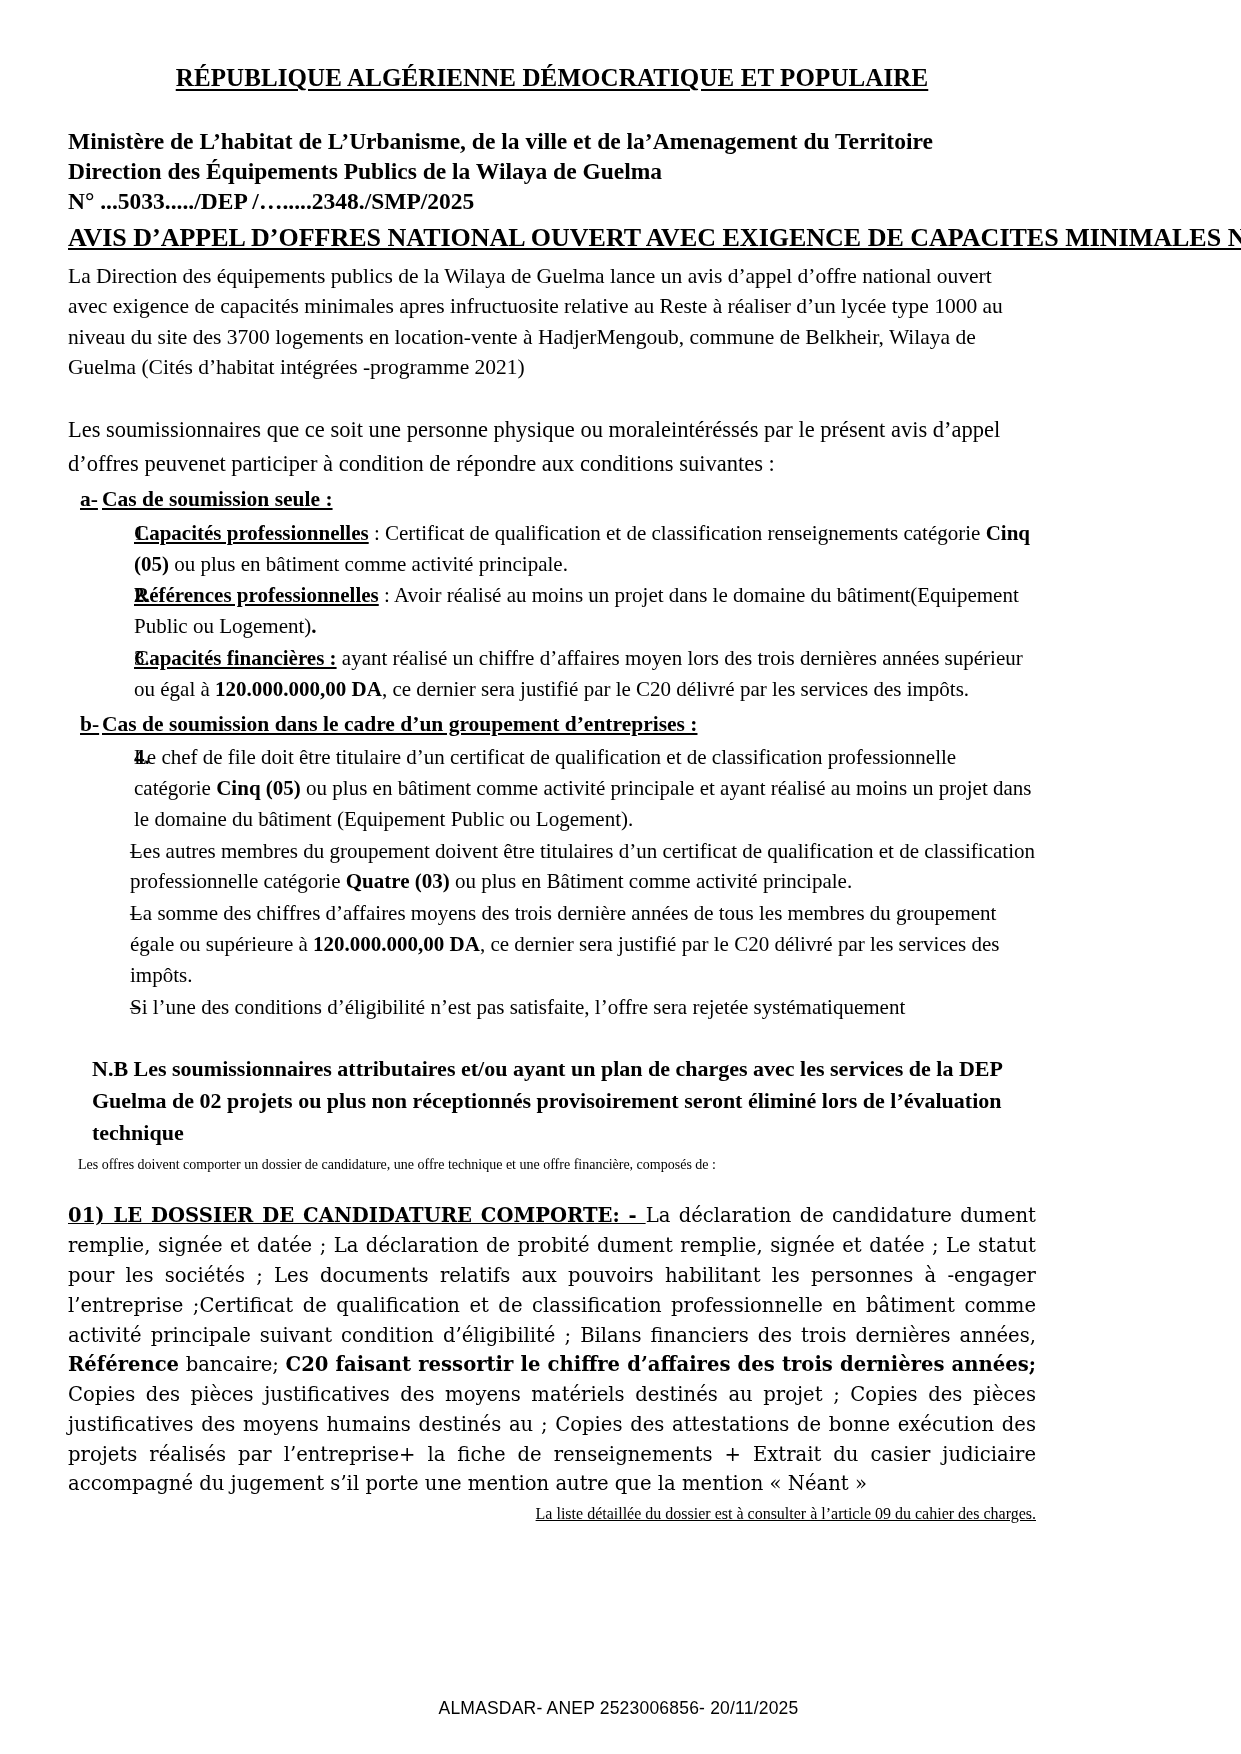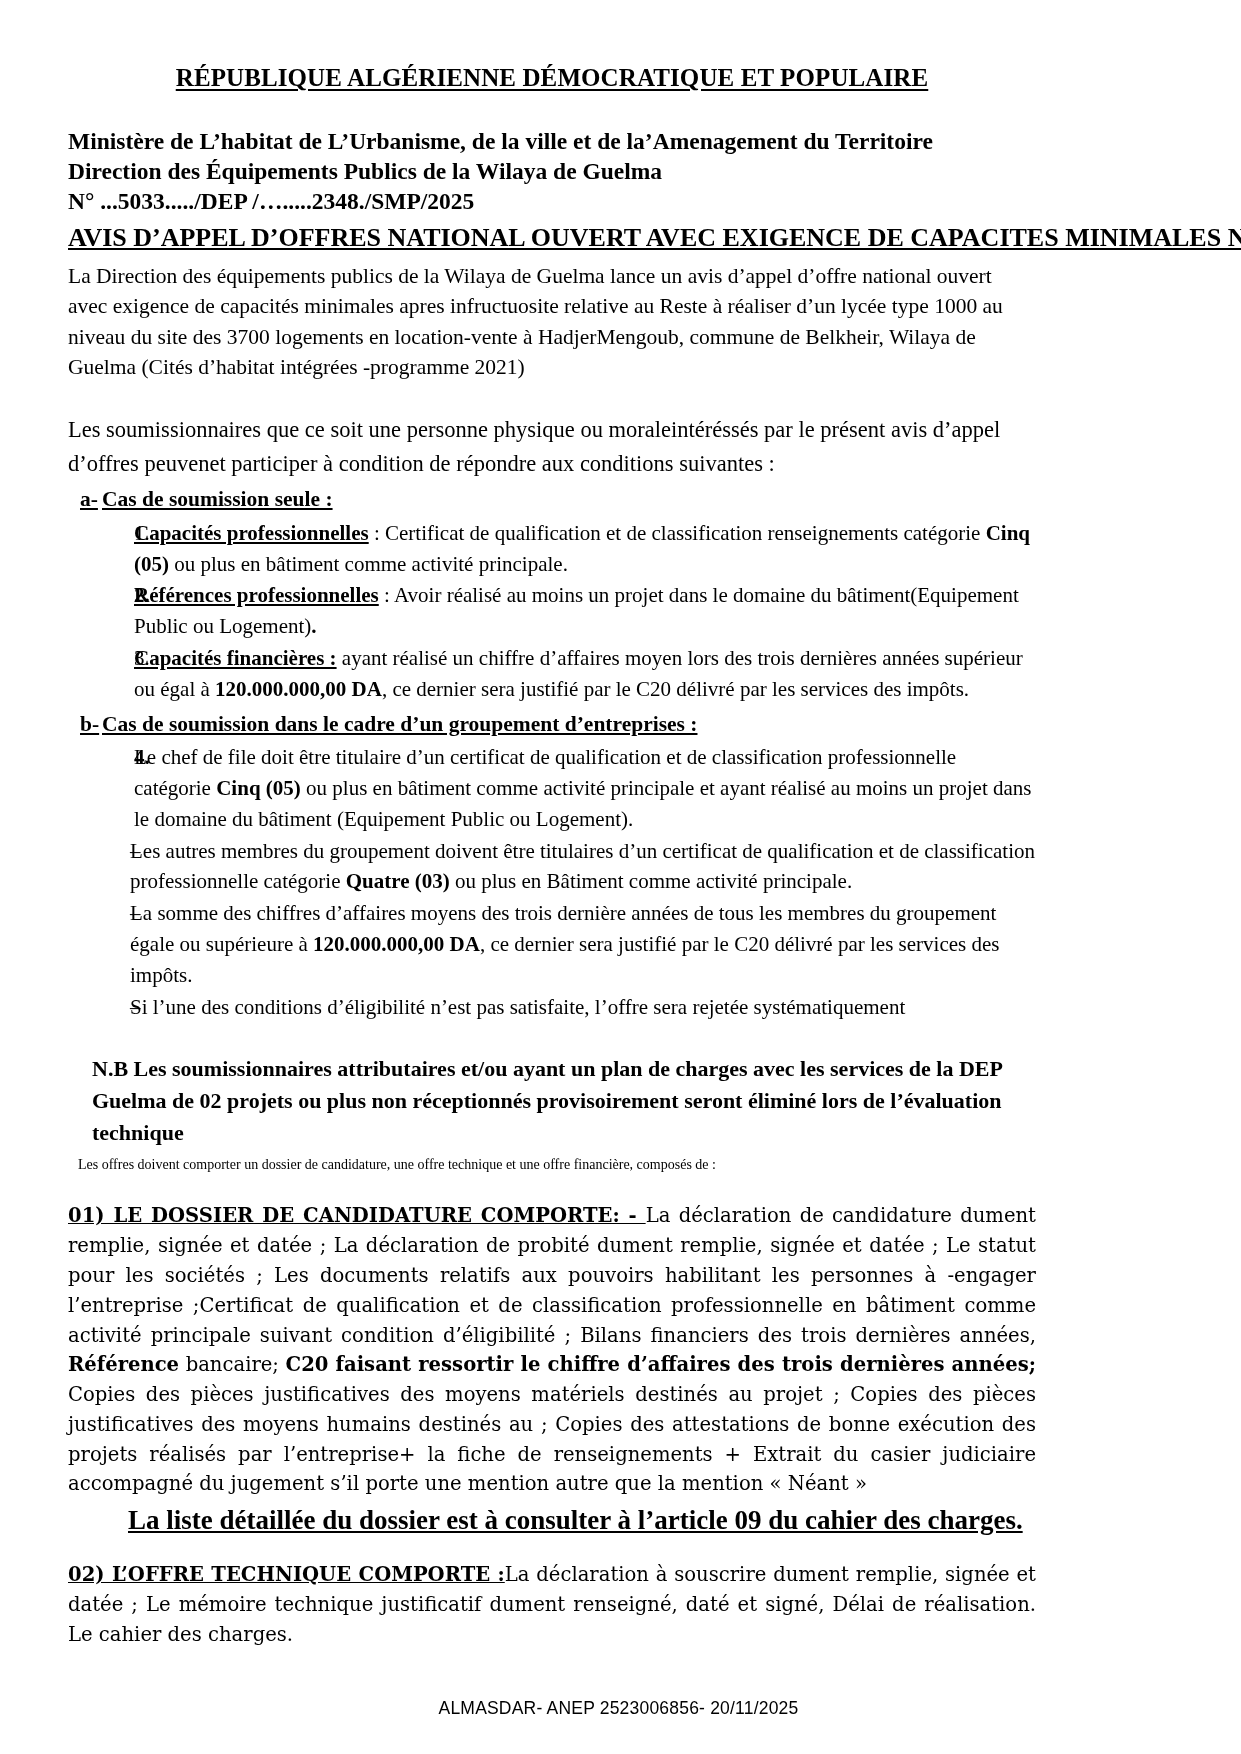--- a/index.html
+++ b/index.html
@@ -136,24 +136,24 @@
   .just {
     font-family: "DejaVu Serif", "Liberation Serif", serif;
     font-size: 19.6px;
     line-height: 1.52;
     text-align: justify;
     text-justify: inter-word;
     margin: 26px 0 0 0;
   }
   .just.tight { margin-top: 24px; }
   .just-center {
-    text-align: left;
-    font-weight: bold;
-    text-decoration: underline;
-    font-size: 27px;
+    text-align: right;
+    font-weight: normal;
+    text-decoration: underline;
+    font-size: 16px;
     margin: 6px 0 0 0;
     padding-left: 60px;
     font-family: "Liberation Serif", serif;
   }
 
   
   .footer {
     position: absolute;
     left: 0;
     top: 1690px;
@@ -230,18 +230,17 @@
     </div>
 
     <div class="nb">N.B Les soumissionnaires attributaires et/ou ayant un plan de charges avec les services de la DEP Guelma de 02 projets ou plus non réceptionnés provisoirement seront éliminé lors de l’évaluation technique</div>
 
     <div class="offers">Les offres doivent comporter un dossier de candidature, une offre technique et une offre financière, composés de :</div>
 
     <div class="just"><span class="bu">01) LE DOSSIER DE CANDIDATURE COMPORTE: - </span><span>La déclaration de candidature dument remplie, signée et datée ; La déclaration de probité dument remplie, signée et datée ; Le statut pour les sociétés ; Les documents relatifs aux pouvoirs habilitant les personnes à -engager l’entreprise ;Certificat de qualification et de classification professionnelle en bâtiment comme activité principale suivant condition d’éligibilité ; Bilans financiers des trois dernières années, </span><span class="b">Référence</span><span> bancaire; </span><span class="b">C20 faisant ressortir le chiffre d’affaires des trois dernières années;</span><span> Copies des pièces justificatives des moyens matériels destinés au projet ; Copies des pièces justificatives des moyens humains destinés au ; Copies des attestations de bonne exécution des projets réalisés par l’entreprise+ la fiche de renseignements + Extrait du casier judiciaire accompagné du jugement s’il porte une mention autre que la mention « Néant »</span></div>
 
     <div class="just-center">La liste détaillée du dossier est à consulter à l’article 09 du cahier des charges.</div>
 
-    <div class="just tight"><span class="bu">02) L’OFFRE TECHNIQUE COMPORTE :</span><span>La déclaration à souscrire dument remplie, signée et datée ; Le mémoire technique justificatif dument renseigné, daté et signé, Délai de réalisation. Le cahier des charges.</span></div>
 
   </div>
 
   <div class="footer">ALMASDAR- ANEP 2523006856- 20/11/2025</div>
 </div>
 
 </body></html>

